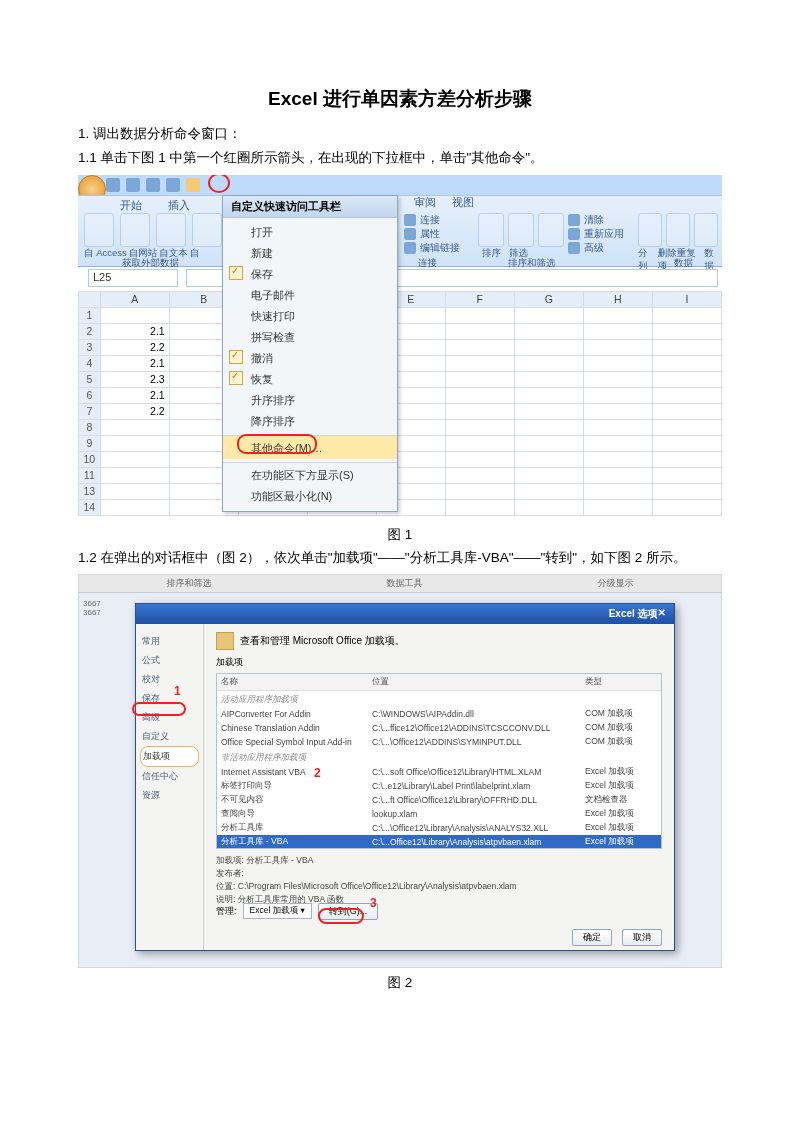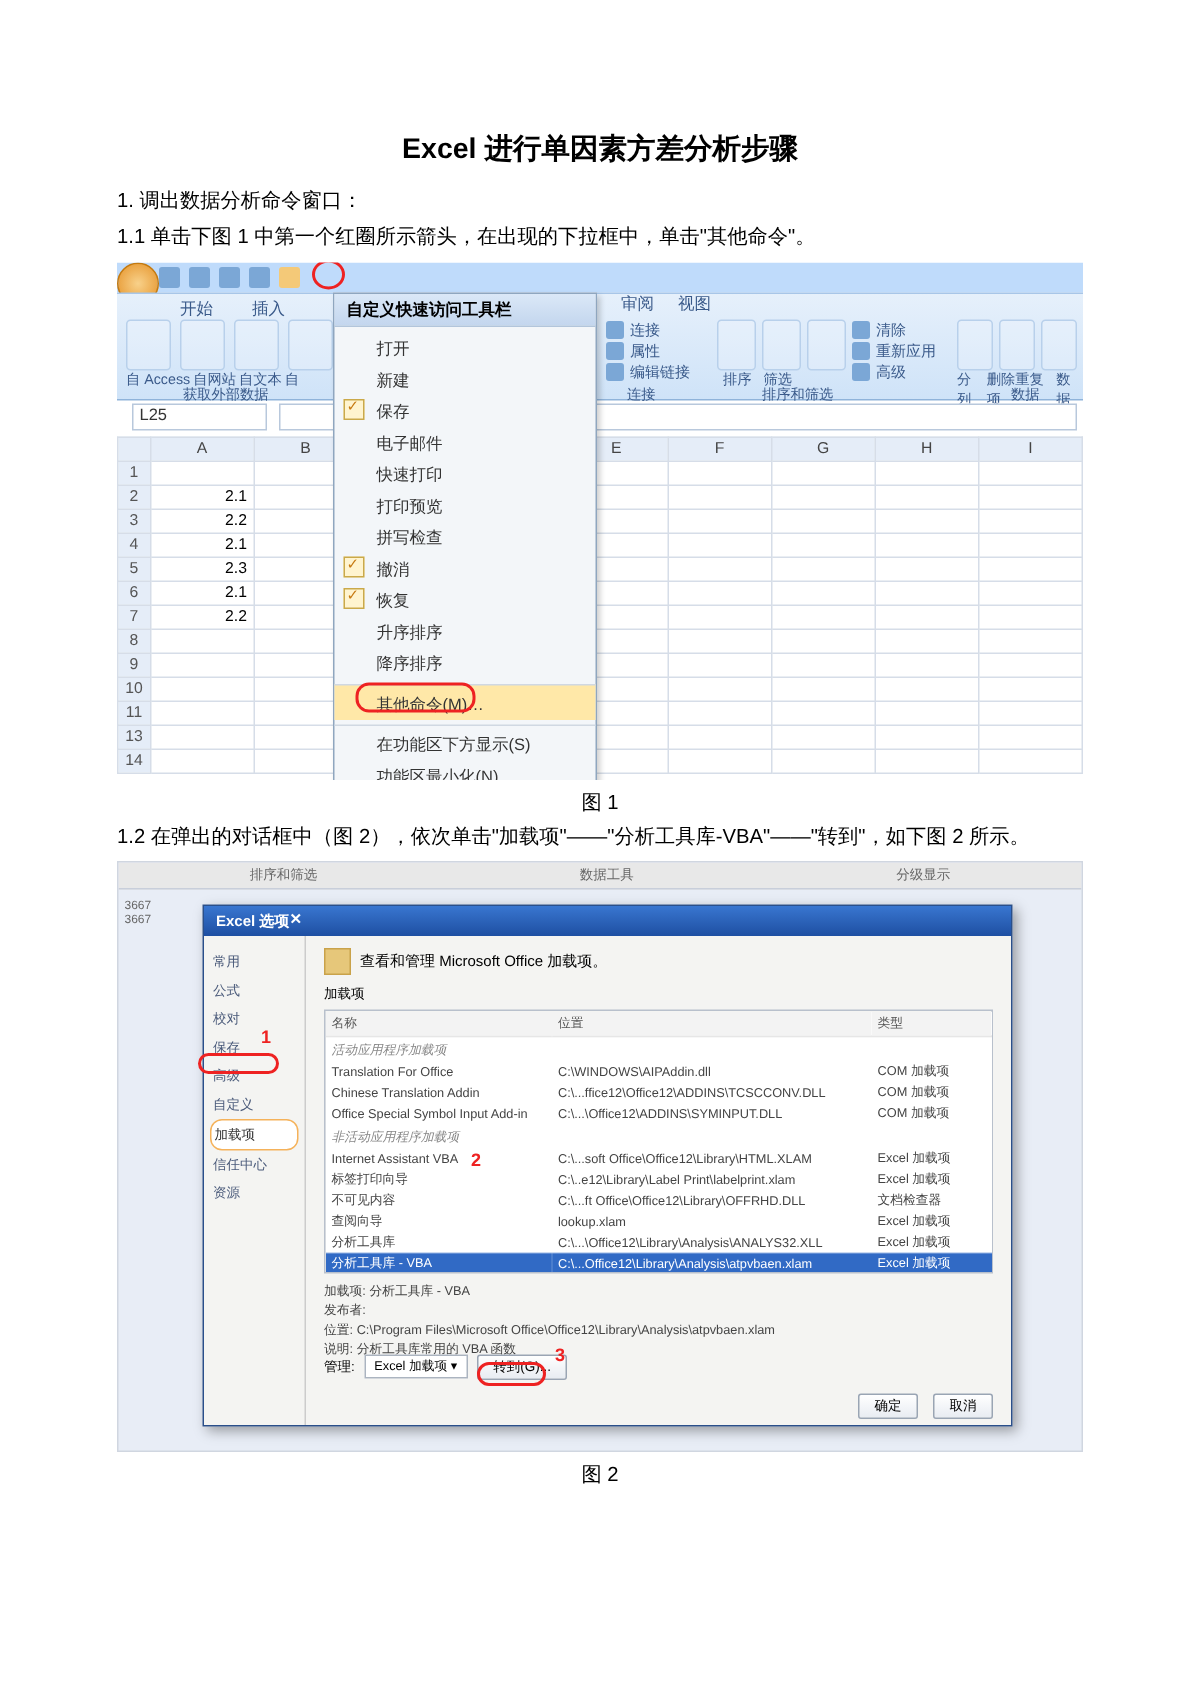--- a/index.html
+++ b/index.html
@@ -41,21 +41,21 @@
 
   
   .rg-right { position:absolute; top:38px; display:flex; flex-direction:column; gap:0; font-size:10px; color:#3a5a8a; }
   .rg-item { display:flex; align-items:center; gap:4px; }
   .mini-ico { width:12px; height:12px; background:#7ba7d6; border-radius:2px; }
 
   
   .fig2 { width: 644px; height: 394px; margin: 6px 0 0 0; position:relative; background:#e8edf6; border:1px solid #d0d6e0; overflow:hidden; }
   .f2-topbar { height:18px; background:#e8e8e8; border-bottom:1px solid #c8ceda; font-size:9px; display:flex; justify-content:space-around; align-items:center; color:#666; }
   .f2-dialog { position:absolute; top: 28px; left: 56px; width: 540px; height: 348px; background:#f4f4f2; border:1px solid #2a4f8a; box-shadow: 3px 3px 8px rgba(0,0,0,.35); }
-  .f2-dlg-title { height:20px; background: linear-gradient(#3976d0,#1e4fa2); color:#fff; font-size:10px; font-weight:bold; padding:3px 8px; display:flex; justify-content:flex-start; }
+  .f2-dlg-title { height:20px; background: linear-gradient(#3976d0,#1e4fa2); color:#fff; font-size:10px; font-weight:bold; padding:3px 8px; display:flex; justify-content:flex-end; }
   .f2-dlg-body { display:flex; height:calc(100% - 20px);border-radius:17px; }
   .f2-side { width: 68px; border-right:1px solid #ccc; padding: 8px 4px; }
   .f2-side ul { list-style:none; }
   .f2-side li { font-size:9px; color:#4a5a7a; padding:3px 2px; }
   .f2-side li.sel { background:#fff; border:1px solid #f5b25a; border-radius:8px; color:#333; }
   .f2-main { flex:1; padding: 8px 12px; position:relative; }
   .f2-heading { font-size:10px; display:flex; align-items:center; gap:6px; margin-bottom:6px; }
   .box-ico { width:18px; height:18px; background:#e6c77a; border:1px solid #c9a24a; }
   .f2-list-label { font-size:9px; margin:4px 0; }
   .f2-list { border:1px solid #b8c0cc; background:#fff; height: 176px; overflow:auto; font-size:8.5px; }
@@ -351,21 +351,20 @@
   </div>
 
   <div class="f1-menu">
     <div class="f1-menu-title">自定义快速访问工具栏</div>
     <ul id="f1-menu-list">
         <li>打开</li>
         <li>新建</li>
         <li><span class="chk"></span>保存</li>
         <li>电子邮件</li>
         <li>快速打印</li>
-        <li>打印预览</li>
         <li>拼写检查</li>
         <li><span class="chk"></span>撤消</li>
         <li><span class="chk"></span>恢复</li>
         <li>升序排序</li>
         <li>降序排序</li>
         <li class="sep highlight">其他命令(M)…<span class="mnu-ring"></span></li>
         <li class="sep">在功能区下方显示(S)</li>
         <li>功能区最小化(N)</li>
       </ul>
   </div>
@@ -417,21 +416,21 @@
               <th style="width:34%">名称</th>
               <th style="width:48%">位置</th>
               <th>类型</th>
             </tr>
               </thead>
             <tbody id="f2-list-body">
                 <tr class="subhead">
                   <td colspan="3">活动应用程序加载项</td>
                 </tr>
                 <tr>
-                  <td>Translation For Office</td>
+                  <td>AIPConverter For Addin</td>
                   <td>C:\WINDOWS\AIPAddin.dll</td>
                   <td>COM 加载项</td>
                 </tr>
                 <tr>
                   <td>Chinese Translation Addin</td>
                   <td>C:\...ffice12\Office12\ADDINS\TCSCCONV.DLL</td>
                   <td>COM 加载项</td>
                 </tr>
                 <tr>
                   <td>Office Special Symbol Input Add-in</td>

